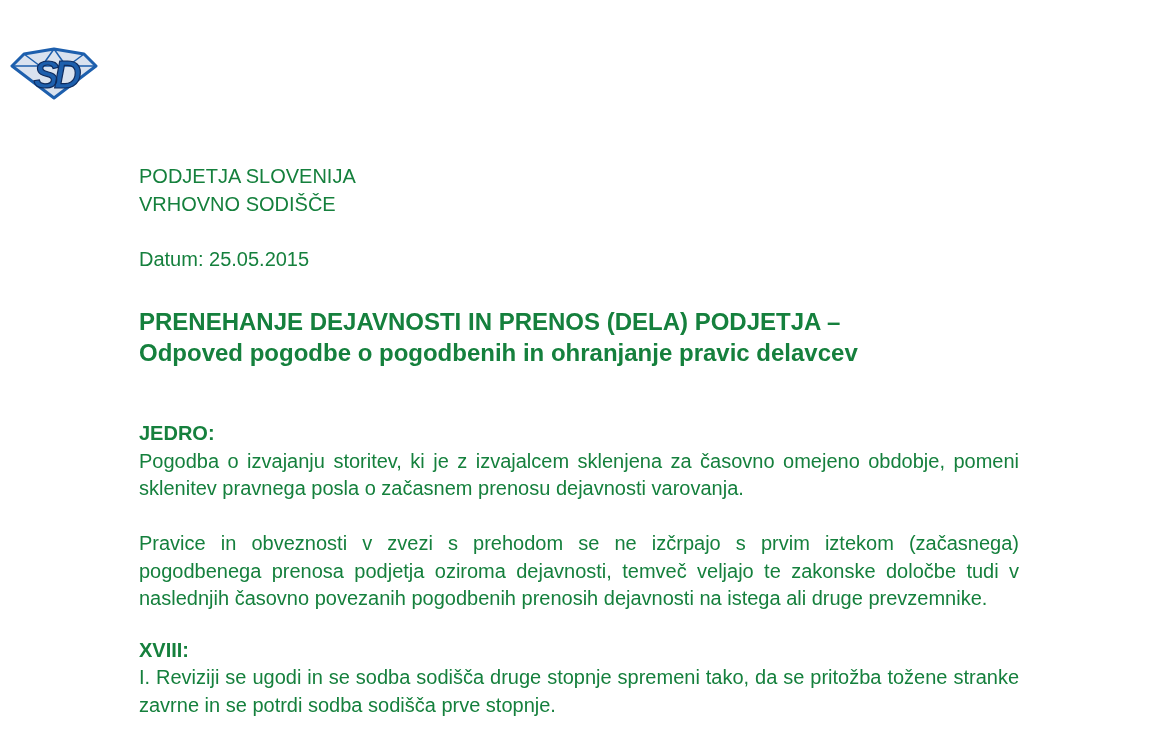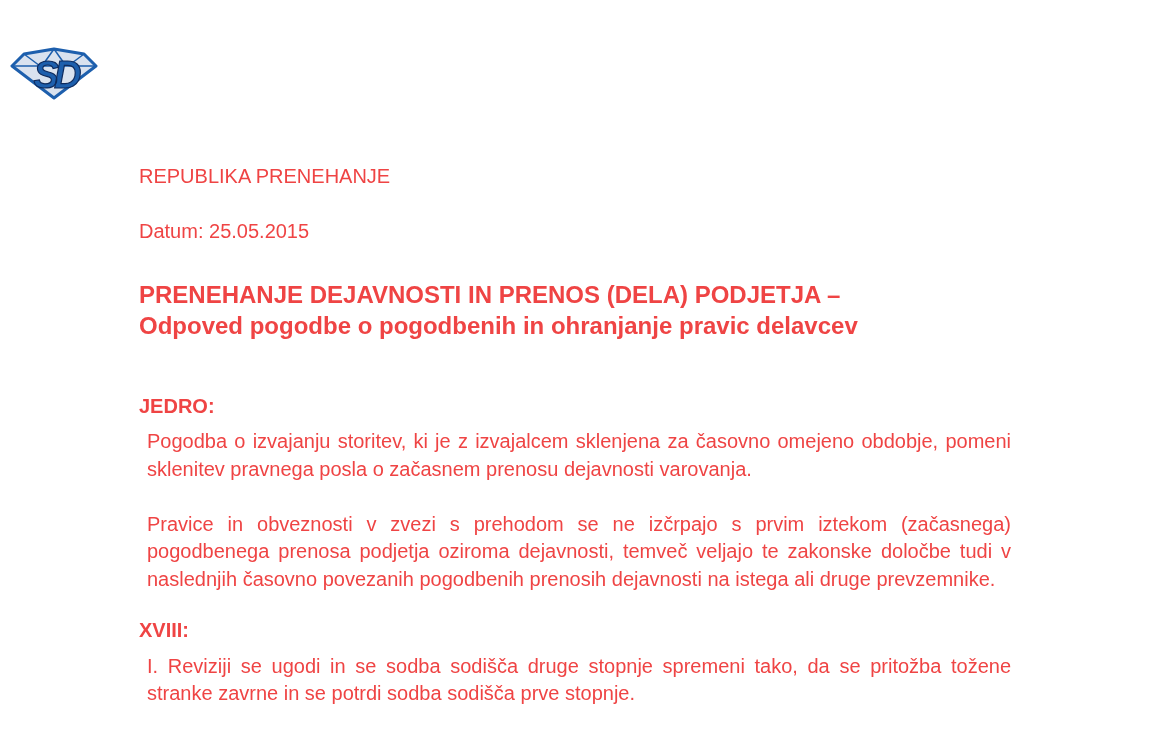--- a/index.html
+++ b/index.html
@@ -2,55 +2,56 @@
 <html lang="sl"><head>
 <meta charset="utf-8">
 <style>
   html,body{margin:0;padding:0;background:#ffffff;}
   .page{
     position:relative;
     width:1157px;height:743px;
     background:#ffffff;
     overflow:hidden;
     font-family:"Liberation Sans", sans-serif;
-    color:#ef4444;
+    color:#15803d;
   }
   .logo{position:absolute;left:10px;top:46px;width:88px;height:56px;}
   .content{
     position:absolute;left:139px;top:163px;width:880px;
     font-size:20px;line-height:27.5px;
   }
   .header-block div{white-space:nowrap;}
   .meta-block{margin-top:27.5px;}
   .doc-title{
     margin:33px 0 0 0;
     font-size:24px;line-height:31px;font-weight:bold;
     text-align:left;
   }
   .section-jedro{margin-top:52px;}
   .section-izrek{margin-top:24px;}
   .section-heading{font-weight:bold;}
-  p.body-par{margin:8px;text-align:justify;}
+  p.body-par{margin:0;text-align:justify;}
   p.body-par.spaced{margin-top:27.5px;}
 </style>
 </head>
 <body>
 
 <div class="page">
 
   <svg class="logo" viewBox="0 0 88 56" aria-hidden="true">
     <path d="M44 3 L74 8 L86 20 L44 52 L2 20 L14 8 Z" fill="#d9e2ef" stroke="#1d5fad" stroke-width="3" stroke-linejoin="round"></path>
     <path d="M2 20 L86 20 M14 8 L30 20 M74 8 L58 20 M44 3 L32 20 M44 3 L56 20" fill="none" stroke="#1d5fad" stroke-width="1.5"></path>
     <text x="45" y="42" text-anchor="middle" font-family="Liberation Sans, sans-serif" font-size="38" font-style="italic" font-weight="bold" letter-spacing="-5" fill="#1d5fad" stroke="#0e2a5c" stroke-width="1.2">SD</text>
   </svg>
 
   <div class="content">
 
     <div class="header-block">
-      <div>REPUBLIKA PRENEHANJE</div>
+      <div>PODJETJA SLOVENIJA</div>
+      <div>VRHOVNO SODIŠČE</div>
     </div>
 
     <div class="meta-block">
       <div>Datum: 25.05.2015</div>
     </div>
 
     <h1 class="doc-title">
       <div>PRENEHANJE DEJAVNOSTI IN PRENOS (DELA) PODJETJA –</div>
       <div>Odpoved pogodbe o pogodbenih in ohranjanje pravic delavcev</div>
     </h1>

